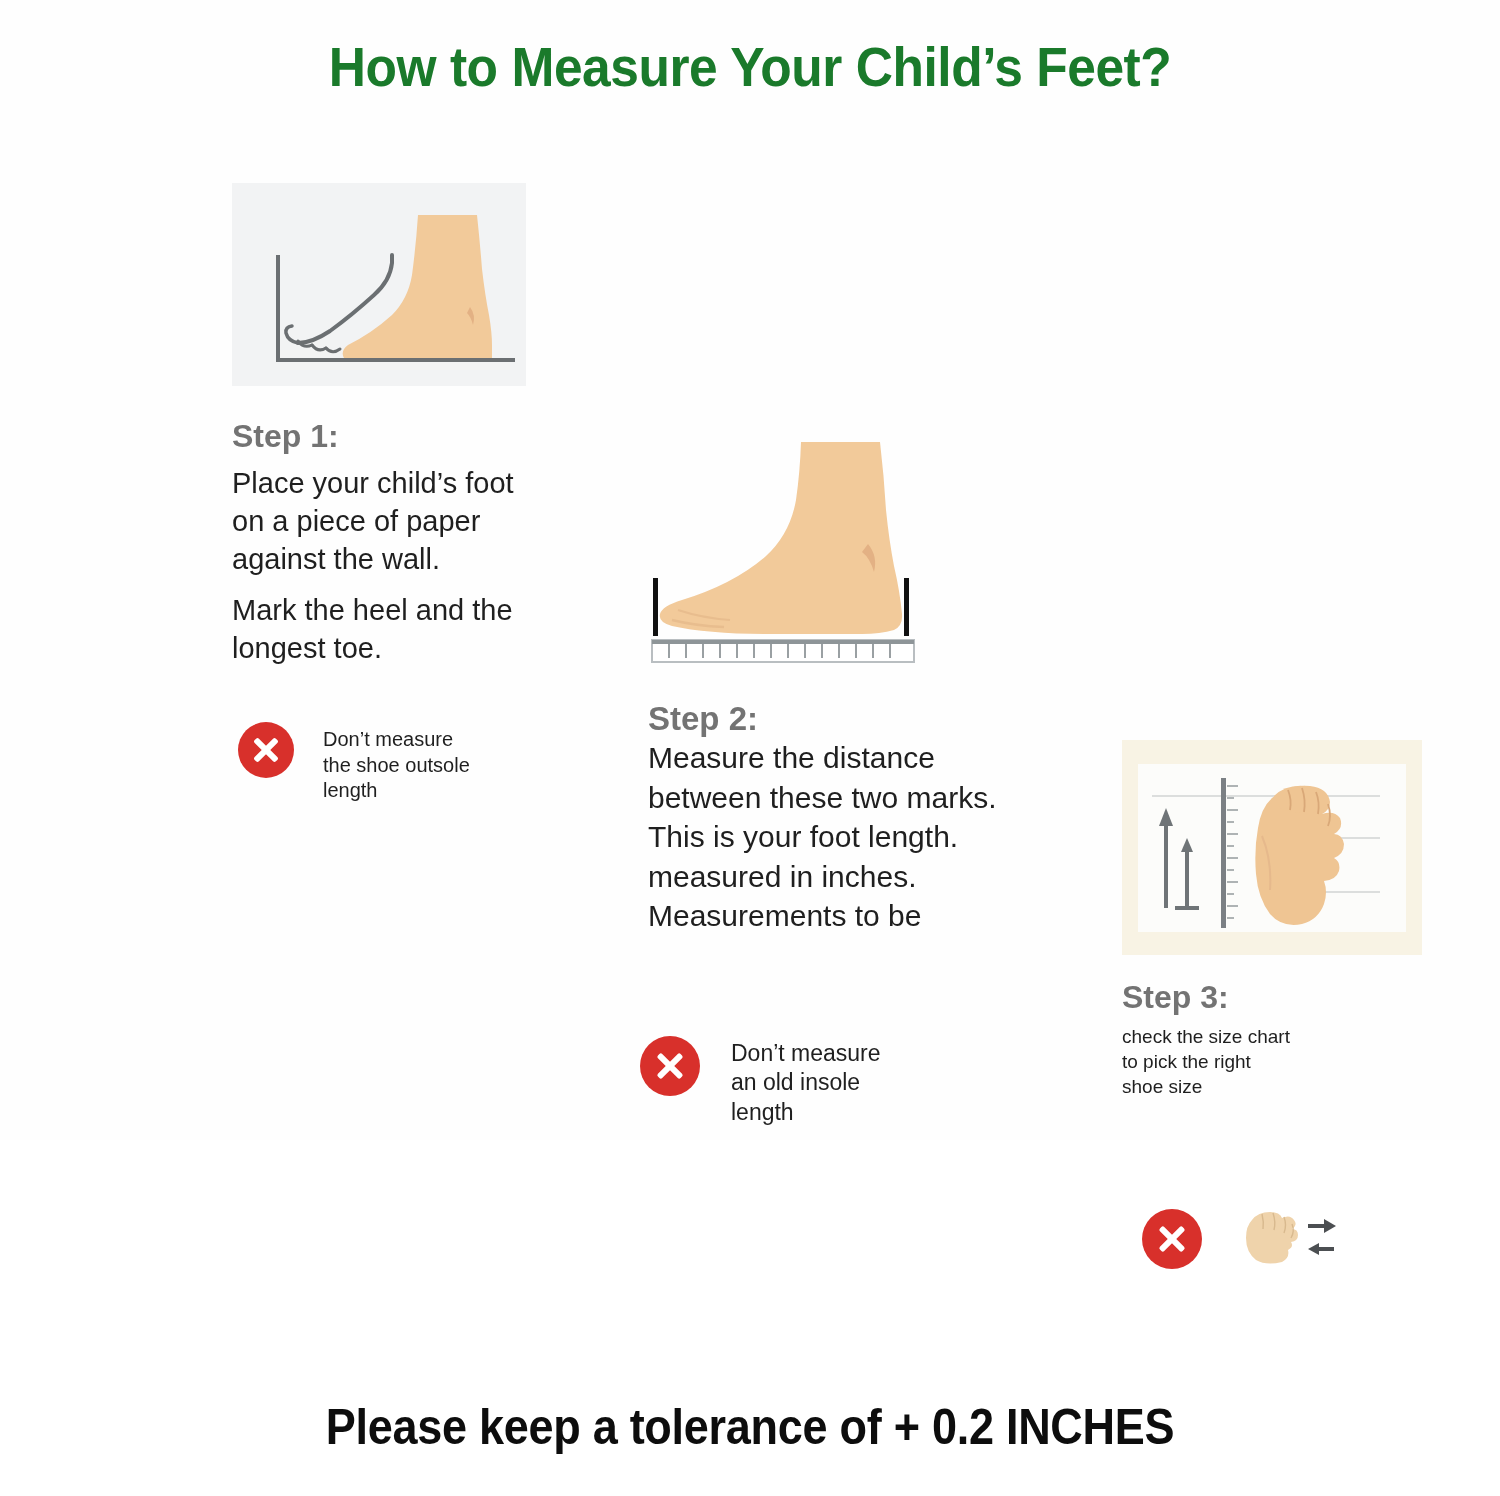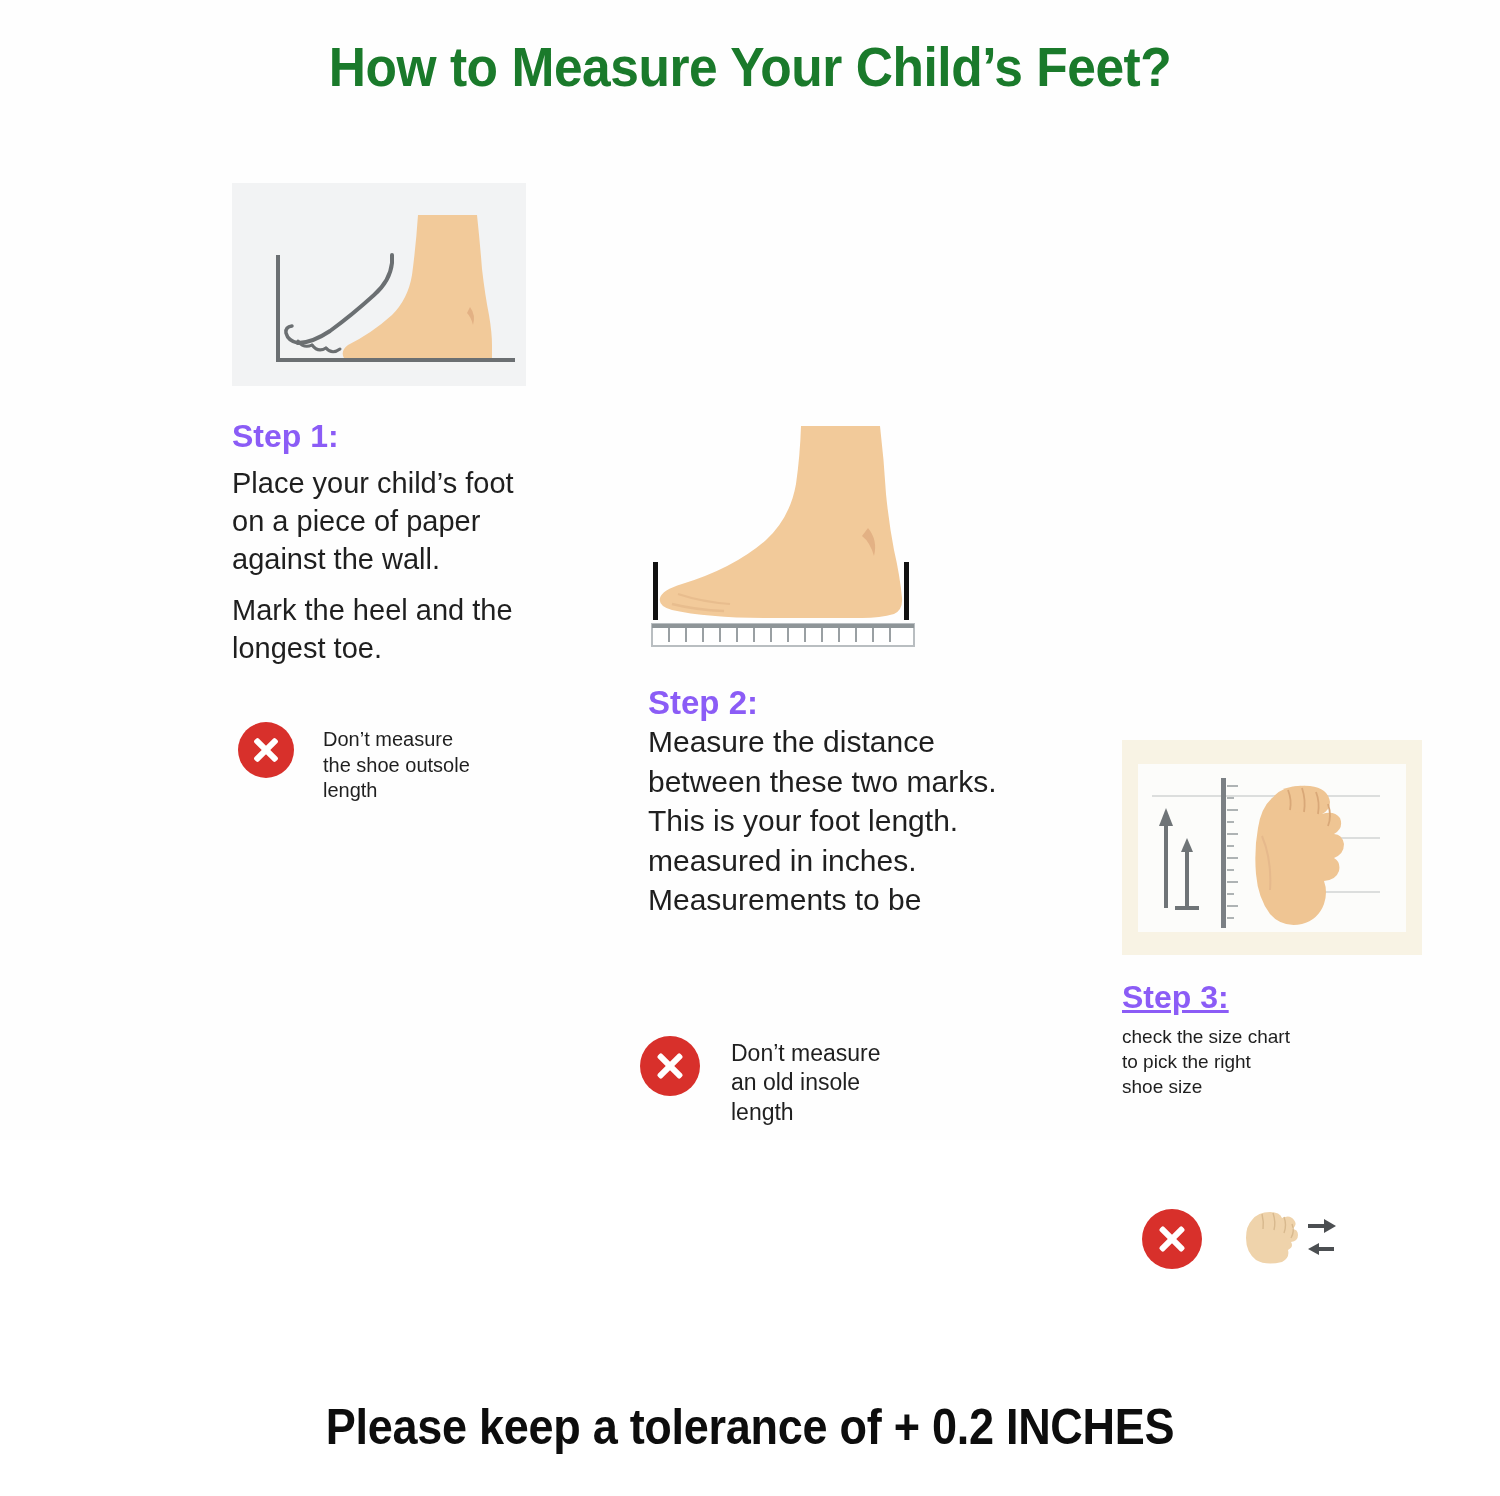--- a/index.html
+++ b/index.html
@@ -37,21 +37,21 @@
   
   .step-block { position: absolute; }
 
   .illus-panel {
     position: relative;
     overflow: hidden;
   }
 
   .step-head {
     font-weight: bold;
-    color: #8b5cf6;
+    color: #737373;
     line-height: 1.15;
   }
 
   .step-body {
     color: #1f1f1f;
     line-height: 1.32;
   }
   .step-body p { margin: 0; }
 
   
@@ -107,38 +107,38 @@
   #warn1 .warn-circle { width: 56px; height: 56px; }
   #warn1 .warn-circle::before,
   #warn1 .warn-circle::after {
     width: 30px; height: 6px; margin-left: -15px; margin-top: -3px;
   }
   #warn1 .warn-circle::before { transform: rotate(45deg); }
   #warn1 .warn-circle::after  { transform: rotate(-45deg); }
   #warn1 .warn-text { margin-left: 17px; font-size: 20px; padding-top: 5px; }
 
   
-  #step2 { left: 648px; top: 412px; width: 430px; }
+  #step2 { left: 648px; top: 428px; width: 430px; }
   #s2-panel { width: 300px; height: 240px; background: transparent; }
   #s2-head { margin-top: 32px; font-size: 33px; }
   #s2-body { margin-top: 0; font-size: 30px; width: 430px; }
   #warn2 { left: 640px; top: 1036px; width: 320px; }
   #warn2 .warn-circle { width: 60px; height: 60px; }
   #warn2 .warn-circle::before,
   #warn2 .warn-circle::after {
     width: 32px; height: 6px; margin-left: -16px; margin-top: -3px;
   }
   #warn2 .warn-circle::before { transform: rotate(45deg); }
   #warn2 .warn-circle::after  { transform: rotate(-45deg); }
   #warn2 .warn-text { margin-left: 19px; font-size: 23px; padding-top: 3px; }
 
   
   #step3 { left: 1122px; top: 740px; width: 330px; }
   #s3-panel { width: 300px; height: 215px; background: #f8f3e4; }
-  #s3-head { margin-top: 24px; font-size: 32px; text-decoration: underline; }
+  #s3-head { margin-top: 24px; font-size: 32px; }
   #s3-body { margin-top: 8px; font-size: 19px; width: 330px; }
   #warn3 { left: 1142px; top: 1204px; width: 230px; align-items: center; }
   #warn3 .warn-circle { width: 60px; height: 60px; }
   #warn3 .warn-circle::before,
   #warn3 .warn-circle::after {
     width: 32px; height: 6px; margin-left: -16px; margin-top: -3px;
   }
   #warn3 .warn-circle::before { transform: rotate(45deg); }
   #warn3 .warn-circle::after  { transform: rotate(-45deg); }
   #warn3 .foot-icon { margin-left: 18px; }

